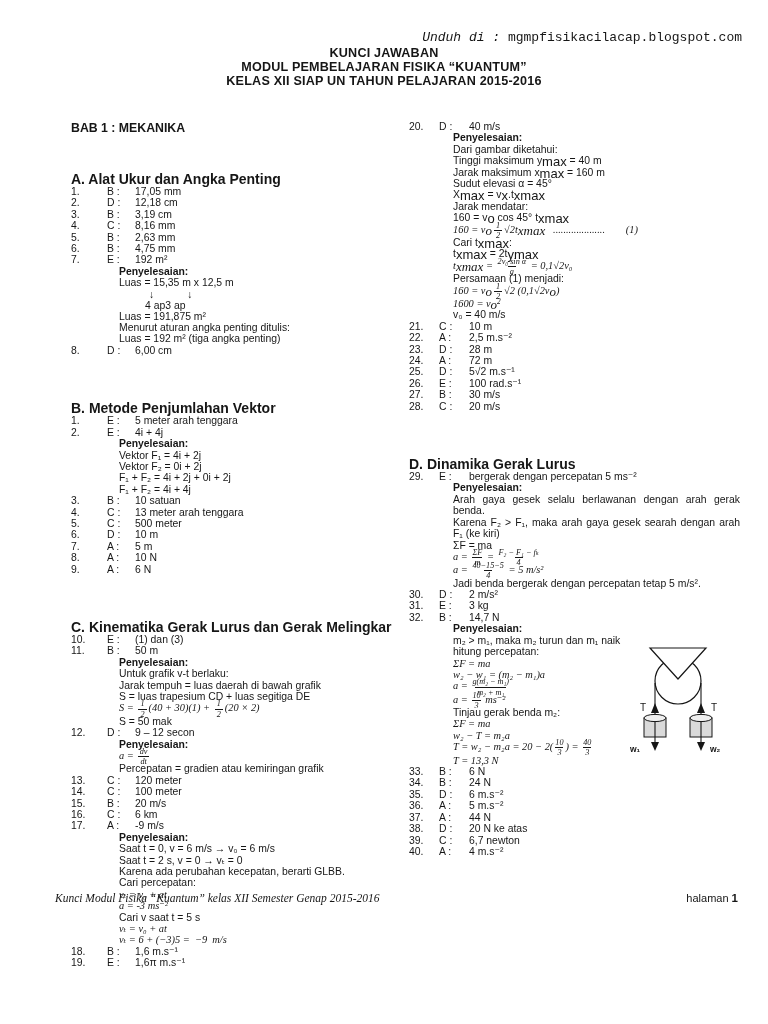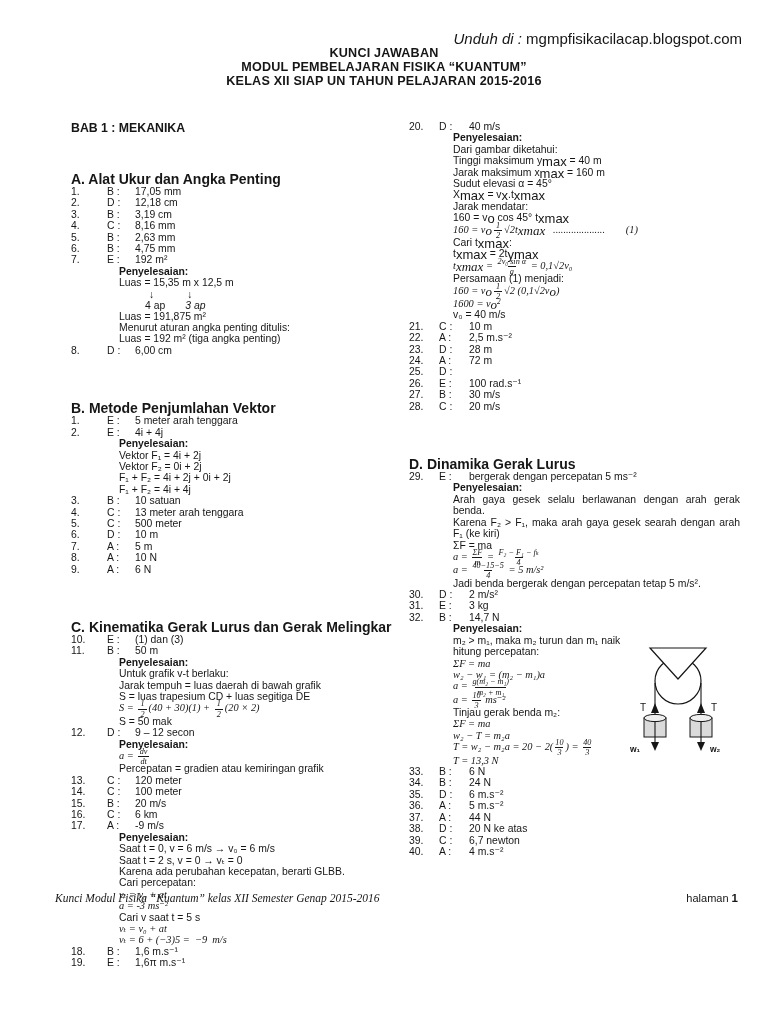--- a/index.html
+++ b/index.html
@@ -1,19 +1,19 @@
 <!DOCTYPE html>
 <html><head>
 <meta charset="utf-8">
 <style>
   html,body{margin:0;padding:0;background:#ffffff;}
   body{width:768px;height:1024px;font-family:"Liberation Sans","DejaVu Sans",sans-serif;color:#161616;}
   .page{position:relative;width:768px;height:1024px;background:#fff;overflow:hidden;}
 
-  .dl{position:absolute;top:30px;right:26px;font-family:Liberation Sans, sans-serif;font-size:15px;white-space:pre;}
+  .dl{position:absolute;top:30px;right:26px;font-family:Liberation Mono, monospace;font-size:13px;white-space:pre;}
   .dl .pfx{font-style:italic;}
 
   .title{position:absolute;top:46px;left:0;width:768px;text-align:center;
          font-weight:bold;font-size:12.6px;line-height:14px;letter-spacing:.2px;}
 
   .cols{position:absolute;top:121px;left:71px;right:28px;display:flex;}
   .col{font-size:10.4px;line-height:11.4px;}
   .col-left {width:338px;flex:none;--ind:48px;--numw:28px;--letw:20px;}
   .col-right{flex:1;position:relative;--ind:44px;--numw:22px;--letw:22px;}
 
@@ -31,21 +31,21 @@
 
   .fr{display:inline-flex;flex-direction:column;align-items:center;font-size:8.2px;
       line-height:1.12;vertical-align:middle;margin:-3px 2px;}
   .frd{border-top:1px solid #161616;padding:0 2px;}
   .sb{font-size:13px;line-height:0;vertical-align:-2px;}
   .sp{font-size:7.3px;line-height:0;vertical-align:3.5px;}
 
   .ap-arrows{padding-left:78px;line-height:11px;}
   .ap-arrows span+span{margin-left:33px;}
   .ap-labels{padding-left:74px;line-height:11px;}
-  .ap-labels span+span{margin-left:20px;font-style:italic;}
+  .ap-labels span+span{}
 
   .figanchor{position:relative;height:0;}
   .figabs{position:absolute;right:2px;top:6px;width:118px;}
 
   .ftr{position:absolute;top:892px;left:55px;right:30px;display:flex;
        justify-content:space-between;align-items:flex-start;}
   .ftr-left{font-family:"Liberation Serif","DejaVu Serif",serif;font-style:italic;font-size:11.5px;}
   .ftr-right{font-size:11px;}
   .ftr-right b{font-size:11.5px;}
 </style>
@@ -277,20 +277,21 @@
           <span class="v">28 m</span>
         </div>
         <div class="ans">
           <span class="n">24.</span>
           <span class="l">A :</span>
           <span class="v">72 m</span>
         </div>
         <div class="ans">
           <span class="n">25.</span>
           <span class="l">D :</span>
+          <span class="v">5√2 m.s⁻¹</span>
         </div>
         <div class="ans">
           <span class="n">26.</span>
           <span class="l">E :</span>
           <span class="v">100 rad.s⁻¹</span>
         </div>
         <div class="ans">
           <span class="n">27.</span>
           <span class="l">B :</span>
           <span class="v">30 m/s</span>

